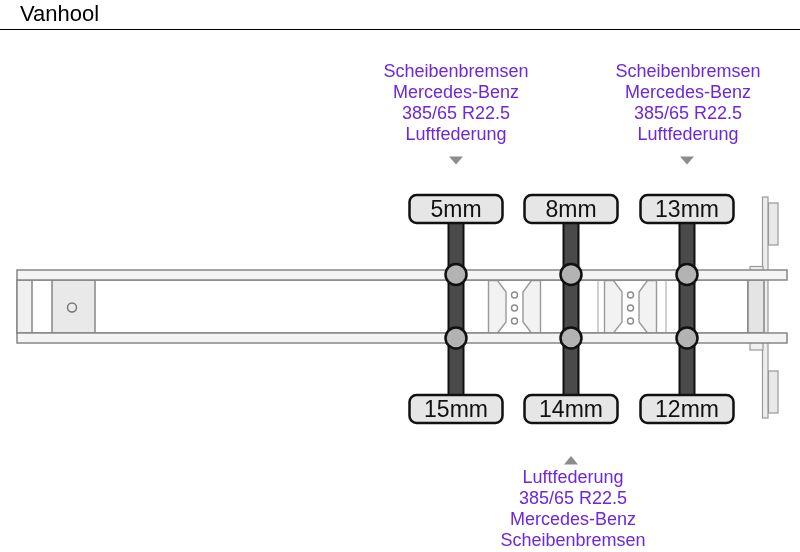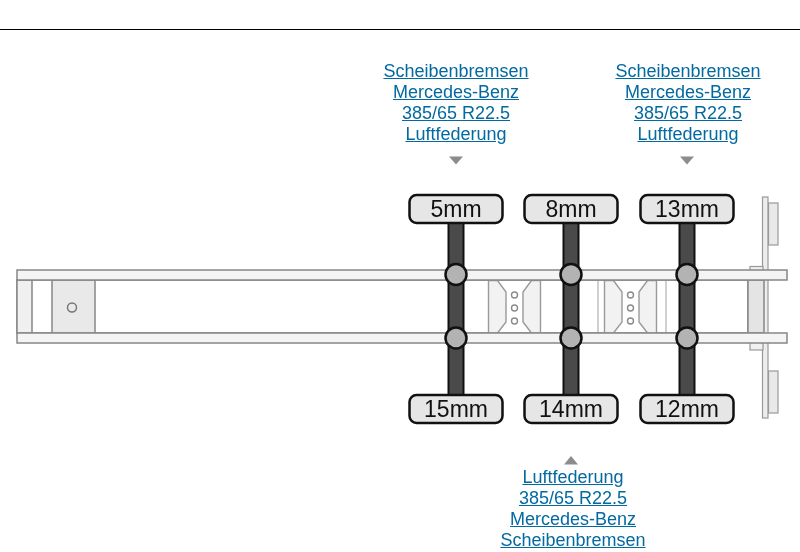--- a/index.html
+++ b/index.html
@@ -1,28 +1,29 @@
 <!DOCTYPE html>
 <html><head>
 <meta charset="utf-8">
 <style>
   html,body{margin:0;padding:0;}
   body{font-family:"Liberation Sans", sans-serif; background:#fff;}
   .page{position:relative;width:800px;height:552px;background:#fff;overflow:hidden;}
   .title{position:absolute;left:20px;top:1px;font-size:22px;font-weight:400;color:#000;letter-spacing:0px;}
   .divider{position:absolute;left:0;top:29px;width:800px;height:1px;background:#000;}
   .refline{position:absolute;left:18px;top:40px;font-size:14px;color:#111;}
-  .ann{position:absolute;transform:translateX(-50%);text-align:center;font-size:18px;line-height:21px;color:#0369a1;white-space:nowrap;text-decoration:underline;}
+  .ann{position:absolute;transform:translateX(-50%);text-align:center;font-size:18px;line-height:21px;color:#6d28d9;white-space:nowrap;}
   .diagram-svg{position:absolute;left:0;top:150px;}
 </style>
 </head>
 <body>
 
 <div class="page">
 
+  <div class="title">Vanhool</div>
   <div class="divider"></div>
 
   <div class="ann" style="left:456px;top:61px;">
     <div>Scheibenbremsen</div>
     <div>Mercedes-Benz</div>
     <div>385/65 R22.5</div>
     <div>Luftfederung</div>
   </div>
 
   <div class="ann" style="left:688px;top:61px;">

